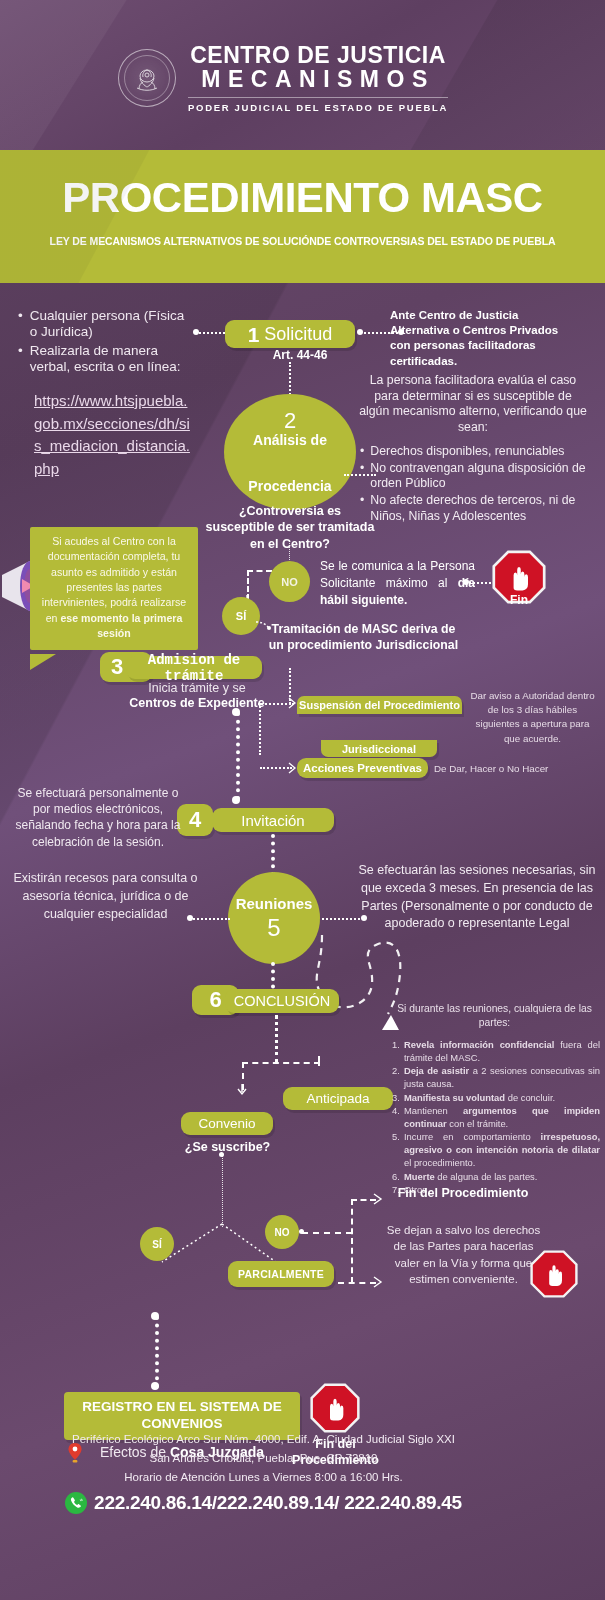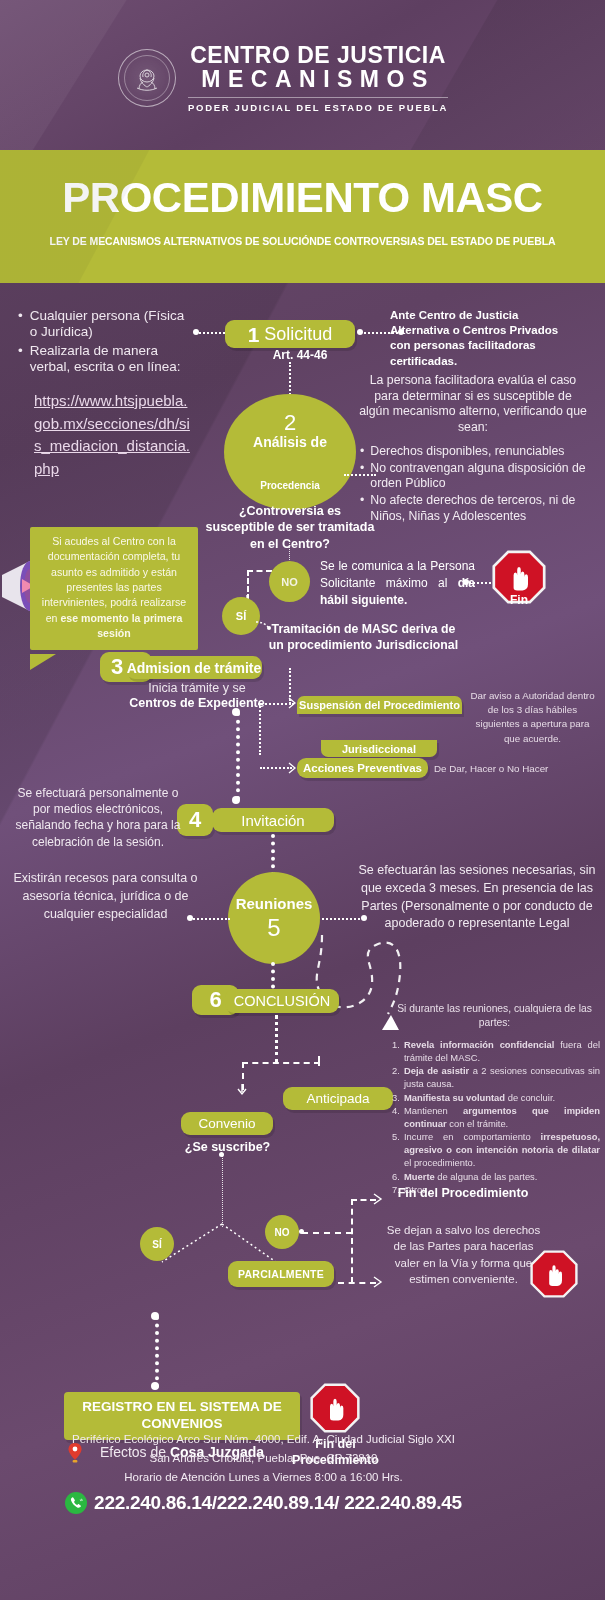--- a/index.html
+++ b/index.html
@@ -136,21 +136,21 @@
   <div class="txt b" style="left:390px; top:308px; width:190px; font-size:11.5px; line-height:1.32;">Ante Centro de Justicia Alternativa o Centros Privados con personas facilitadoras certificadas.</div>
   <div class="doth" style="left:360px; top:332px; width:42px;"></div>
   <div class="dotcap" style="left:357px; top:329px;"></div>
   <div class="dotcap" style="left:398px; top:329px;"></div>
 
   <div class="dotv" style="left:289px; top:362px; height:36px;"></div>
 
   <div class="circ" style="left:224px; top:394px; width:132px; height:116px;">
     <div style="font-size:22px; line-height:1.05;">2</div>
     <div class="b" style="font-size:14px; line-height:1.22;">Análisis de</div>
-    <div class="b" style="font-size:10px; line-height:1.22;margin-top:29px;">Procedencia</div>
+    <div class="b" style="font-size:14px; line-height:1.22;margin-top:29px;">Procedencia</div>
   </div>
 
   <div class="txt b" style="left:205px; top:503px; width:170px; text-align:center; font-size:12.5px; line-height:1.3;">¿Controversia es susceptible de ser tramitada en el Centro?</div>
 
   <div class="txt" style="left:358px; top:373px; width:230px; font-size:12.3px; line-height:1.28; text-align:center; color:#f2ebf2;">La persona facilitadora evalúa el caso para determinar si es susceptible de algún mecanismo alterno, verificando que sean:</div>
   <div class="txt" style="left:360px; top:444px; width:240px; font-size:12.3px; line-height:1.28; color:#f2ebf2;">
     <div style="display:flex; gap:6px;">
         <span>•</span>
       <span>Derechos disponibles, renunciables</span>
       </div>
@@ -214,21 +214,21 @@
     </div>
   </div>
   <svg class="deco" style="left:30px; top:654px;" width="26" height="16">
     <polygon points="0,0 26,0 0,16" fill="#b4bb38"></polygon>
   </svg>
 
   <div class="pill" style="left:100px; top:652px; width:52px; height:30px; border-radius:9px; justify-content:flex-start; padding-left:11px;">
     <span class="b" style="font-size:22px;">3</span>
   </div>
   <div class="pill" style="left:126px; top:656px; width:136px; height:23px;">
-    <span class="b" style="font-size:14px;">Admision de trámite</span>
+    <span class="b" style="font-size:14px;font-family:Liberation Mono, monospace;">Admision de trámite</span>
   </div>
   <div class="txt" style="left:112px; top:680px; width:170px; text-align:center; font-size:12.5px; line-height:1.3; color:#efe8ef;">Inicia  trámite y se</div>
   <div class="txt b" style="left:112px; top:696px; width:170px; text-align:center; font-size:12.5px;">Centros de Expediente</div>
 
   <div class="dotv" style="left:289px; top:668px; height:36px;"></div>
 
   <div class="pill" style="left:297px; top:696px; width:165px; height:18px; border-radius:7px 7px 0 0;">
     <span class="b" style="font-size:11px;">Suspensión del Procedimiento</span>
   </div>
   <div class="pill" style="left:321px; top:740px; width:116px; height:17px; border-radius:0 0 7px 7px;">

